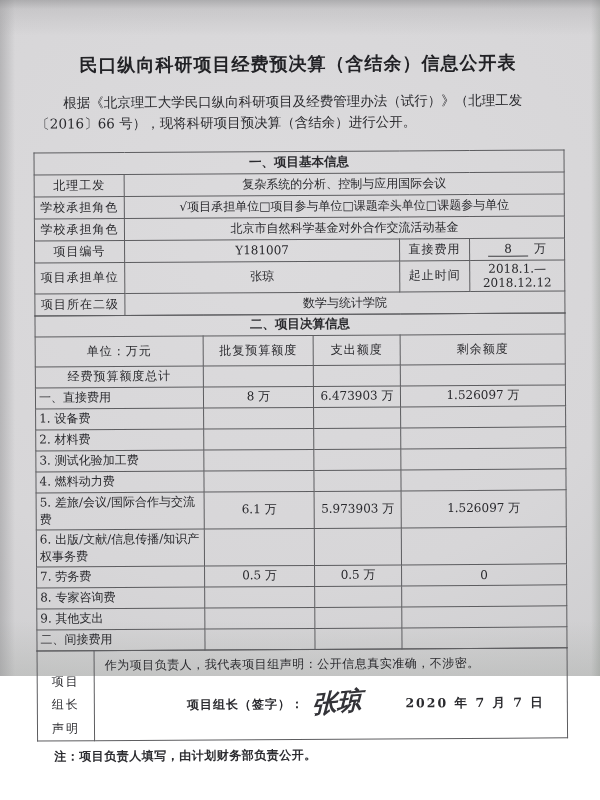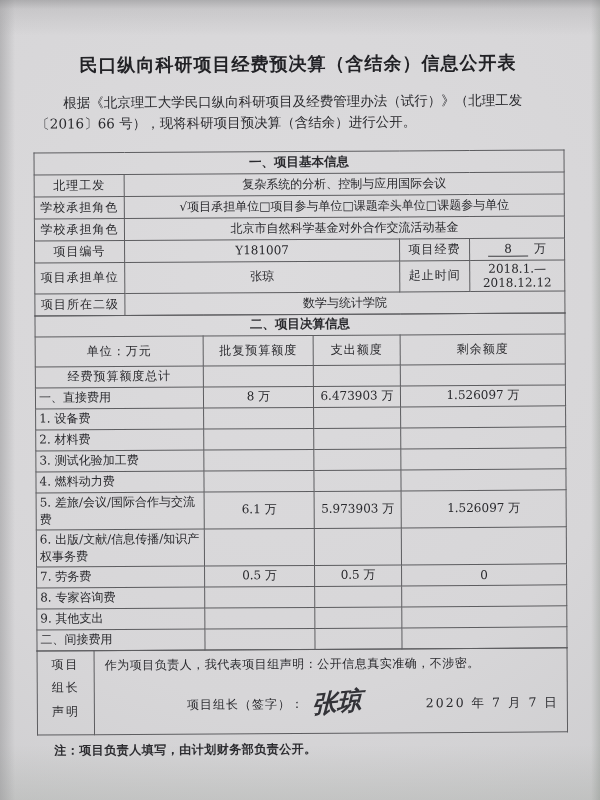--- a/index.html
+++ b/index.html
@@ -1,21 +1,21 @@
 <!DOCTYPE html>
 <html lang="zh"><head>
 <meta charset="utf-8">
 <style>
   * { margin:0; padding:0; box-sizing:border-box; }
   html,body { width:600px; height:800px; overflow:hidden; }
   body { font-family:"DejaVu Serif","Liberation Serif",serif; color:#27272b; }
 
   
   .photo {
-    position:relative; width:600px; height:800px;
+    position:relative; width:600px; height:676px;
     background-color:#d5d4d6;
     background:
       linear-gradient(180deg, rgba(138,138,140,.55) 0px, rgba(172,171,173,.35) 9px, rgba(216,215,217,0) 36px),
       linear-gradient(90deg, rgba(148,148,150,.50) 0px, rgba(216,215,217,0) 15px),
       linear-gradient(270deg, rgba(146,152,146,.45) 0px, rgba(216,215,217,0) 9px),
       linear-gradient(0deg, rgba(166,170,164,.35) 0px, rgba(216,215,217,0) 55px),
       radial-gradient(120% 95% at 45% 35%, #dcdbdd 0%, #d7d6d8 55%, #c8c8ca 100%);
   }
   .sheet {
     position:absolute; left:0; top:0; width:600px; height:800px;
@@ -41,32 +41,32 @@
   
   .tbl-budget td { height:21px; text-align:center; padding:1px 3px; }
   .tbl-budget td.lbl { text-align:left; padding-left:3px; }
   .tbl-budget tr.hdr td { height:30px; letter-spacing:1px; text-align:center; }
   .tbl-budget tr.total td.lbl { text-align:center; letter-spacing:1px; }
 
   .u-amount { display:inline-block; padding:0 16px; border-bottom:1px solid #3c3c40; margin-right:6px; }
 
   
   .tbl-decl td { vertical-align:top; }
-  .decl-side { width:57px; text-align:center; font-size:12px; letter-spacing:2px; line-height:1.95; padding-top:2px; }
+  .decl-side { width:57px; text-align:center; font-size:12px; letter-spacing:2px; line-height:1.95; padding-top:19px; }
   .decl-side .v { display:block; width:2.4em; margin:0 auto; word-break:break-all; text-align:center; }
   .decl-main { height:84px; padding:6px 8px 4px 10px; }
   .decl-statement { font-size:12px; letter-spacing:.5px; }
   .sign-line { display:flex; align-items:baseline; margin-top:14px; padding-left:82px; }
-  .sign-label { font-size:12px; font-weight:normal; letter-spacing:1px; }
+  .sign-label { font-size:12px; font-weight:bold; letter-spacing:1px; }
   .signature {
     font-size:25px; font-style:italic; font-weight:bold; color:#333338;
     transform:rotate(-5deg) skewX(-6deg); display:inline-block; margin-left:8px; line-height:1;
     position:relative; top:3px;
   }
-  .sign-date { margin-left:auto; font-size:12.5px; letter-spacing:2px; }
+  .sign-date { margin-left:auto; margin-right:14px; font-size:12.5px; letter-spacing:2px;font-weight:bold; }
 
   .footnote { margin:7px 0 0 52px; font-size:12px; font-weight:bold; letter-spacing:.5px; color:#2b2b2f; }
 </style>
 </head>
 <body>
 
 <div class="photo">
   <div class="sheet">
 
     <div class="doc-title">民口纵向科研项目经费预决算（含结余）信息公开表</div>
@@ -95,21 +95,21 @@
         <td class="lbl">学校承担角色</td>
         <td colspan="3">√项目承担单位□项目参与单位□课题牵头单位□课题参与单位</td>
       </tr>
       <tr>
         <td class="lbl">学校承担角色</td>
         <td colspan="3">北京市自然科学基金对外合作交流活动基金</td>
       </tr>
       <tr>
         <td class="lbl">项目编号</td>
         <td>Y181007</td>
-        <td class="lbl">项目经费</td>
+        <td class="lbl">直接费用</td>
         <td><span class="u-amount">8</span><span>万</span></td>
       </tr>
       <tr>
         <td class="lbl">项目承担单位</td>
         <td>张琼</td>
         <td class="lbl">起止时间</td>
         <td>2018.1.—2018.12.12</td>
       </tr>
       <tr>
         <td class="lbl">项目所在二级</td>

